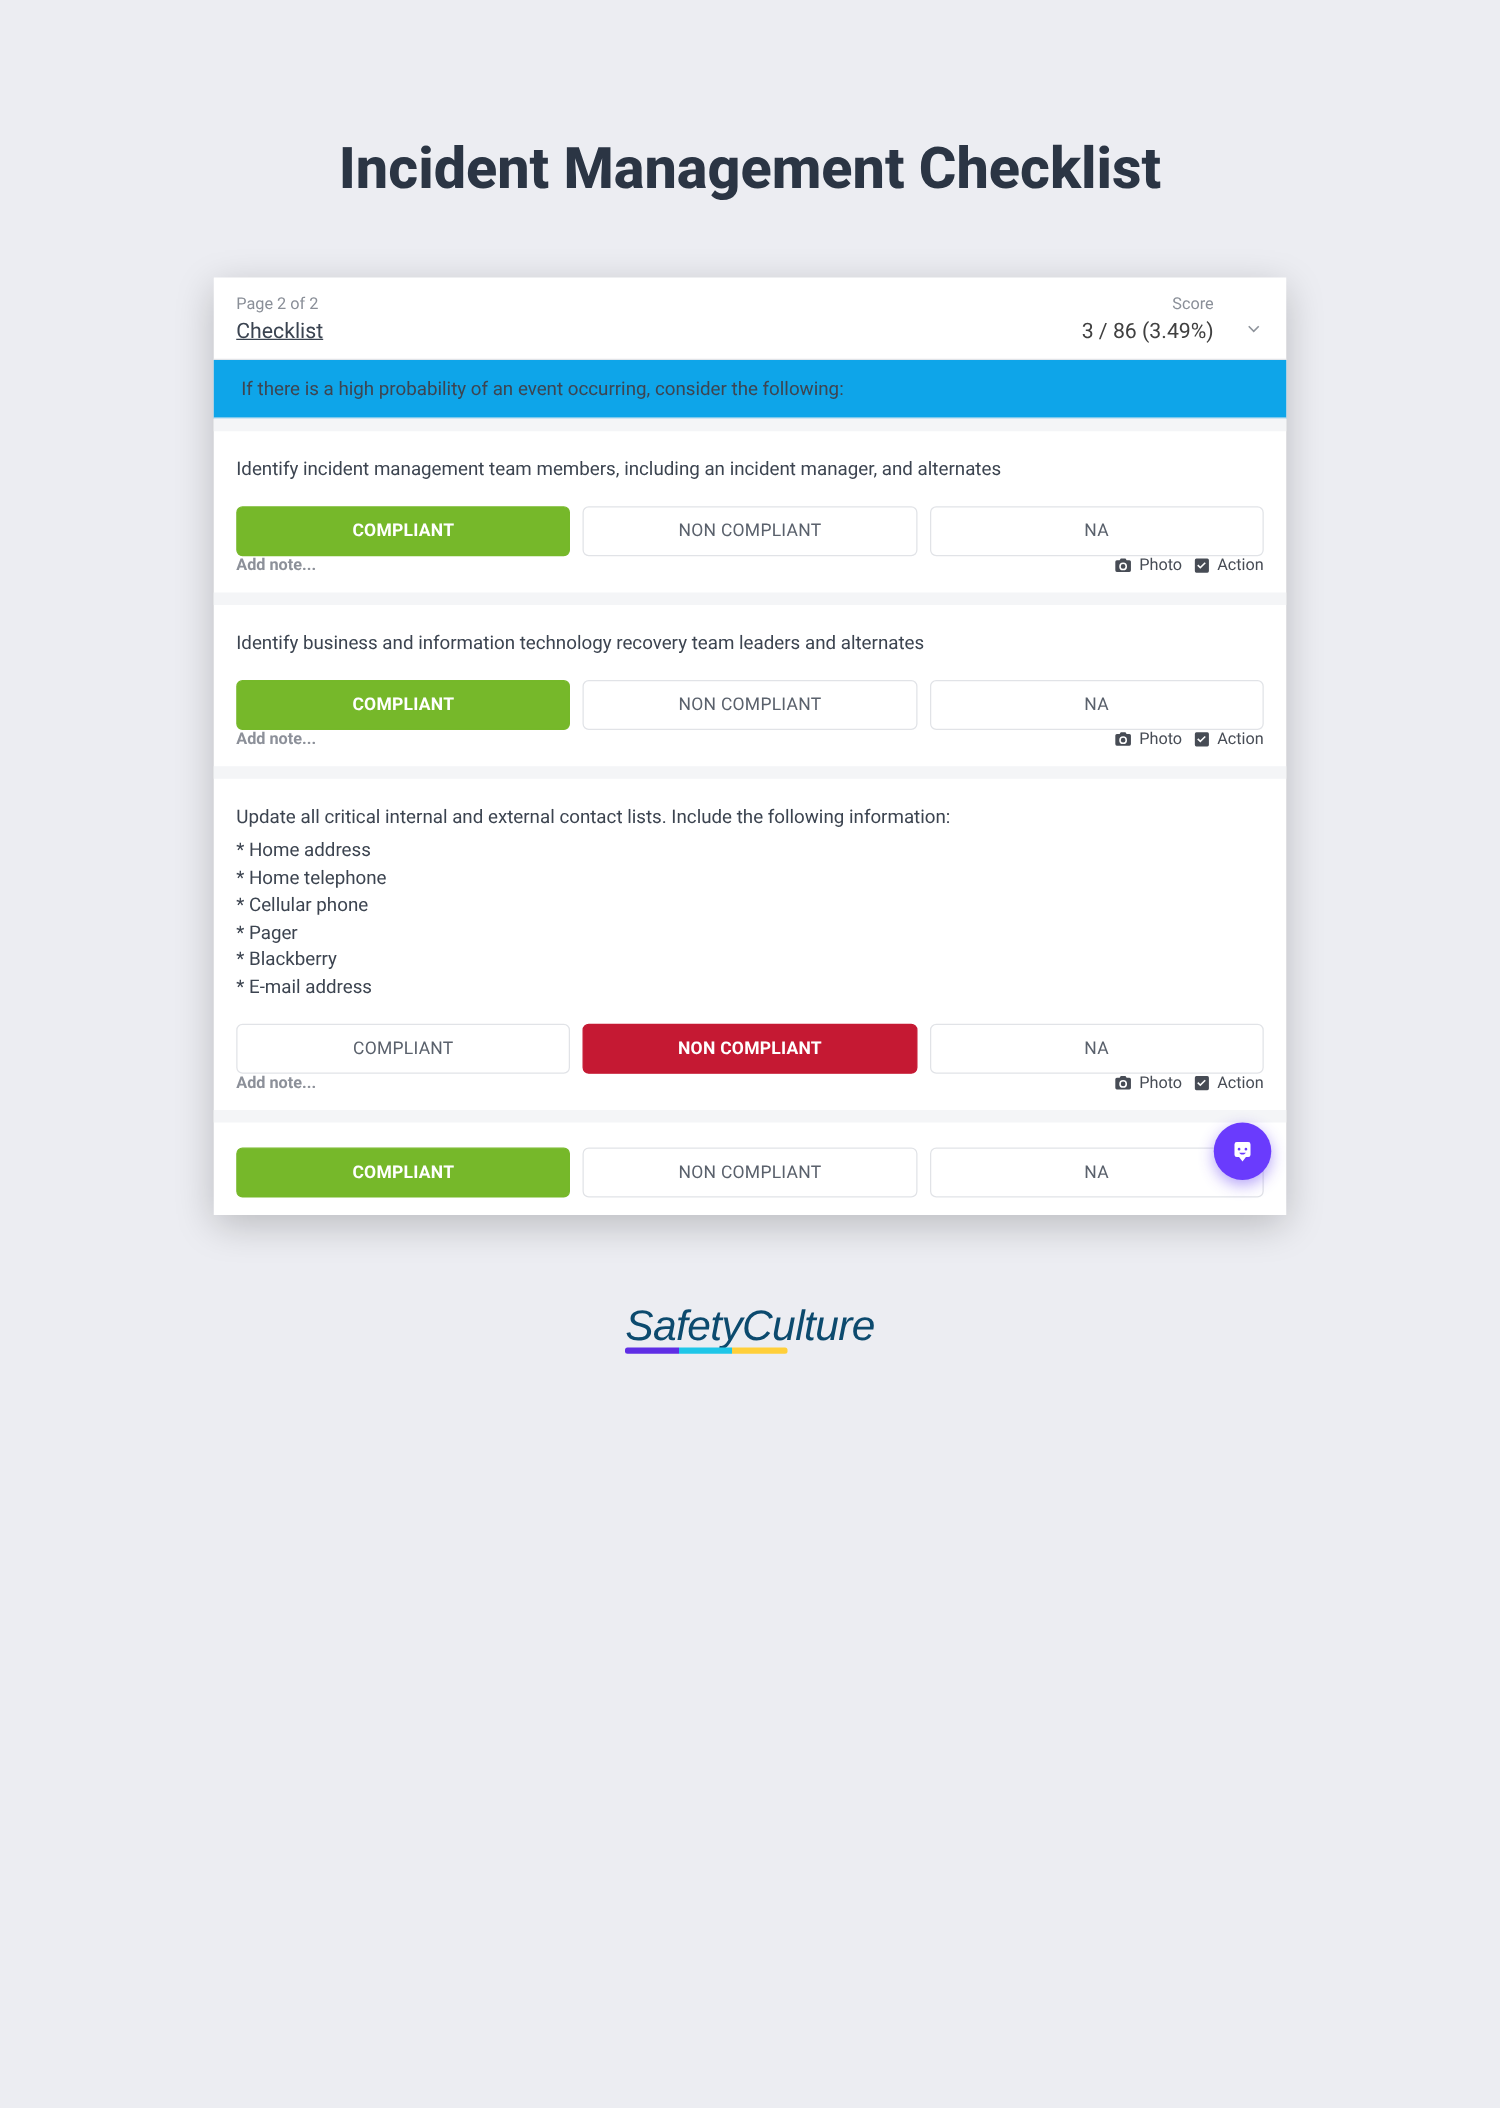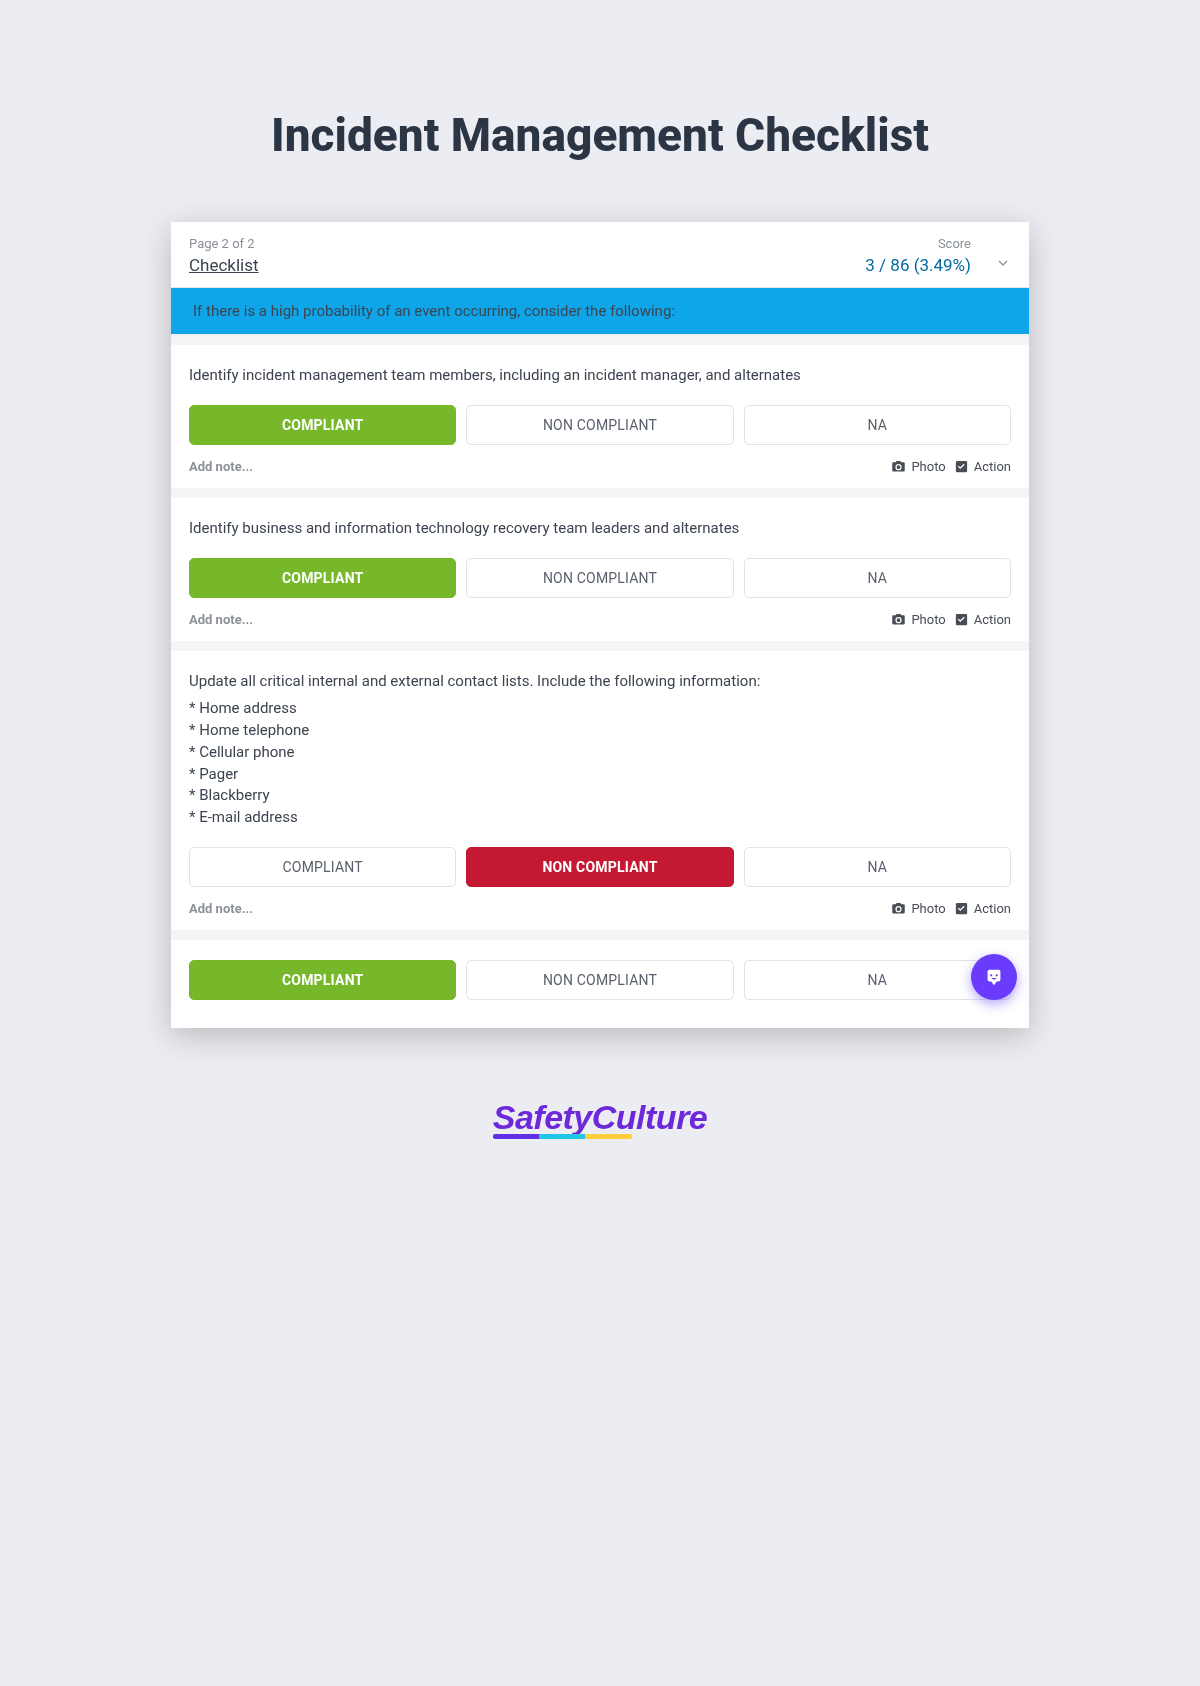--- a/index.html
+++ b/index.html
@@ -29,21 +29,21 @@
     justify-content: space-between;
     align-items: center;
     padding: 14px 18px 12px 18px;
     border-bottom: 1px solid #e2e4e8;
   }
   .hdr-left .page-of { font-size: 13px; color: #8a8f98; }
   .hdr-left .section-name { font-size: 17px; color: #3a4350; margin-top: 4px; text-decoration: underline; }
   .hdr-right { display: flex; align-items: flex-end; gap: 24px; }
   .hdr-score-col { text-align: right; }
   .score-label { font-size: 13px; color: #8a8f98; }
-  .score-value { font-size: 17px; color: #0369a1; margin-top: 4px; }
+  .score-value { font-size: 17px; color: #404040; margin-top: 4px; }
   .chev { color: #8f949c; }
 
   .intro-row {
     padding: 14px 22px;
     font-size: 15px;
     color: #3d4551;
     border-bottom: 1px solid #eceef1;
     background: #0ea5e9;
   }
 
@@ -53,21 +53,21 @@
     position: relative;
   }
   .item-question {
     font-size: 15px;
     color: #3c4450;
     line-height: 1.45;
     margin-bottom: 18px;
   }
   .item-question-list { margin-top: 6px; }
 
-  .choice-row { display: flex; gap: 10px; margin-bottom: 14px; }
+  .choice-row { display: flex; gap: 10px; }
   .choice-btn {
     flex: 1;
     height: 40px;
     border: 1px solid #e1e3e7;
     border-radius: 5px;
     background: #fff;
     font-size: 14px;
     color: #5a616c;
     display: flex;
     align-items: center;
@@ -109,23 +109,23 @@
     justify-content: center;
     box-shadow: 0 4px 12px rgba(90,50,240,0.45);
     cursor: pointer;
   }
   .chat-fab svg { width: 22px; height: 22px; fill: #fff; }
 
   .brand {
     text-align: center;
     margin-top: 70px;
     font-size: 34px;
-    font-weight: 700;
+    font-weight: 400;
     font-style: italic;
-    color: #6d28d9;
+    color: #0c4a6e;
     font-family: Georgia, "Segoe UI", sans-serif;
     letter-spacing: -0.5px;
   }
   .brand .underline {
     display: inline-block;
     position: relative;
   }
   .brand .underline::after {
     content: "";
     position: absolute;

